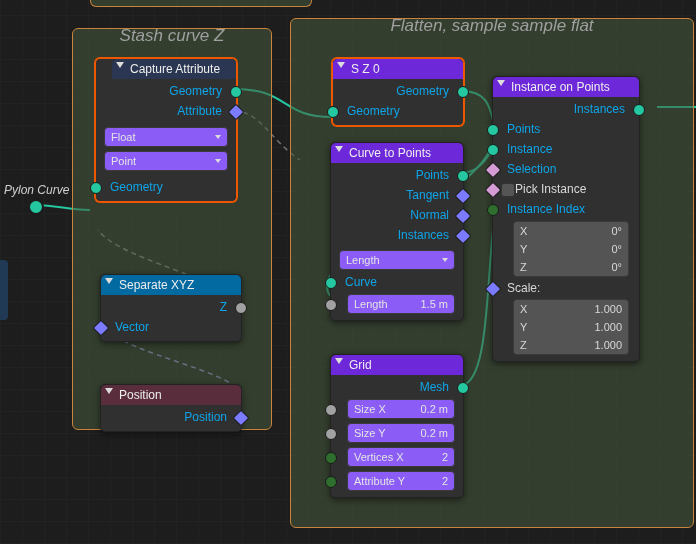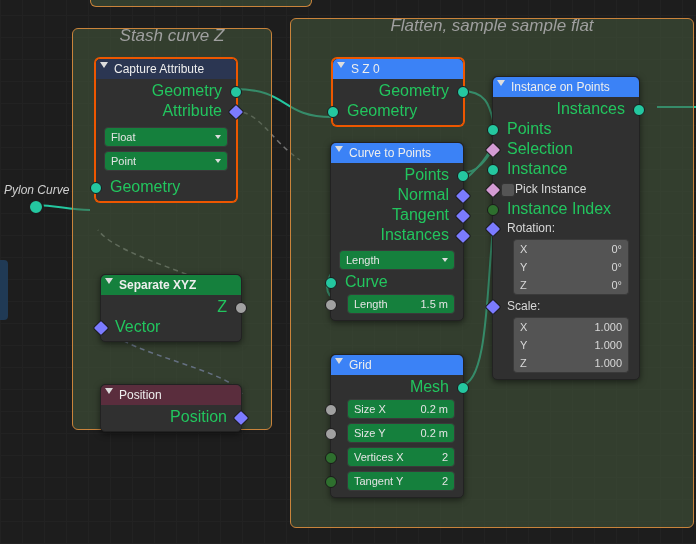--- a/index.html
+++ b/index.html
@@ -68,36 +68,36 @@
     position: relative;
   }
   .node-title .chev {
     position: absolute;
     left: 4px; top: 3px;
     width: 0; height: 0;
     border-left: 4px solid transparent;
     border-right: 4px solid transparent;
     border-top: 6px solid #ddd;
   }
-  .hdr-blue   { background: #2b3652; }
-  .hdr-purple { background: #15803d; font-weight: bold; }
+  .hdr-blue   { background: #2b3652; margin-left: 16px; }
+  .hdr-purple { background: #0369a1; }
   .hdr-red    { background: #5a2d3d; }
-  .hdr-teal   { background: #3b82f6; }
+  .hdr-teal   { background: #6d28d9; }
 
   .node-body { padding: 2px 0 4px 0; }
 
   .row {
     position: relative;
     height: 20px;
     line-height: 20px;
     padding: 0 14px;
   }
   .row.right { text-align: right; }
   .row.left  { text-align: left; }
-  .row .label { font-size: 16px; color: #22c55e; }
+  .row .label { font-size: 12px; color: #0ea5e9; }
 
   
   .socket {
     position: absolute;
     width: 10px; height: 10px;
     border-radius: 50%;
     top: 5px;
     border: 1px solid #1a1a1a;
   }
   .socket.out { right: -6px; }
@@ -110,21 +110,21 @@
 
   
   .field-row {
     padding: 2px 8px;
   }
   .field {
     display: flex;
     align-items: center;
     justify-content: space-between;
     height: 18px;
-    background: #15803d;
+    background: #8b5cf6;
     border: 1px solid #3a3a3a;
     border-radius: 4px;
     padding: 0 6px;
     font-size: 11px;
     color: #e4e4e4;
   }
   .field .dd-icon {
     width: 0; height: 0;
     border-left: 3px solid transparent;
     border-right: 3px solid transparent;
@@ -319,23 +319,23 @@
   </div>
 
   <div class="node" style="left:330px; top:142px; width:132px;">
     <div class="node-title hdr-teal">
       <span class="chev"></span>
       <span>Curve to Points</span>
     </div>
     <div class="node-body">
       <div class="row right"><span class="label">Points</span>
         <span class="socket out sk-geom"></span></div>
+      <div class="row right"><span class="label">Tangent</span>
+        <span class="socket out sk-vec"></span></div>
       <div class="row right"><span class="label">Normal</span>
-        <span class="socket out sk-vec"></span></div>
-      <div class="row right"><span class="label">Tangent</span>
         <span class="socket out sk-vec"></span></div>
       <div class="row right"><span class="label">Instances</span>
         <span class="socket out sk-vec"></span></div>
       <div style="height:3px;"></div>
       <div class="field-row">
           <div class="field">
         <span>Length</span>
         <span class="dd-icon"></span>
           </div>
         </div>
@@ -376,51 +376,49 @@
       <div class="field-row with-socket">
           <span class="socket in sk-int"></span>
         <div class="field socketed">
           <span>Vertices X</span>
           <span>2</span>
           </div>
         </div>
       <div class="field-row with-socket">
           <span class="socket in sk-int"></span>
         <div class="field socketed">
-          <span>Tangent Y</span>
+          <span>Attribute Y</span>
           <span>2</span>
           </div>
         </div>
     </div>
   </div>
 
   <div class="node" style="left:492px; top:76px; width:146px;">
     <div class="node-title hdr-teal">
       <span class="chev"></span>
       <span>Instance on Points</span>
     </div>
     <div class="node-body">
       <div class="row right"><span class="label">Instances</span>
         <span class="socket out sk-geom"></span></div>
       <div class="row left"><span class="socket in sk-geom"></span>
         <span class="label">Points</span></div>
+      <div class="row left"><span class="socket in sk-geom"></span>
+        <span class="label">Instance</span></div>
       <div class="row left"><span class="socket in sk-bool"></span>
         <span class="label">Selection</span></div>
-      <div class="row left"><span class="socket in sk-geom"></span>
-        <span class="label">Instance</span></div>
       <div class="checkbox-row">
         <span class="socket in sk-bool"></span>
         <span class="cb"></span>
         <span class="label">Pick Instance</span>
       </div>
       <div class="row left"><span class="socket in sk-int"></span>
         <span class="label">Instance Index</span></div>
 
-      <div class="section-label"><span class="socket in sk-vec"></span>
-        <span>Rotation:</span></div>
       <div class="vec-block">
         <div class="vec-row first">
             <span>X</span>
             <span>0°</span>
           </div>
         <div class="vec-row">
             <span>Y</span>
             <span>0°</span>
           </div>
         <div class="vec-row last">

